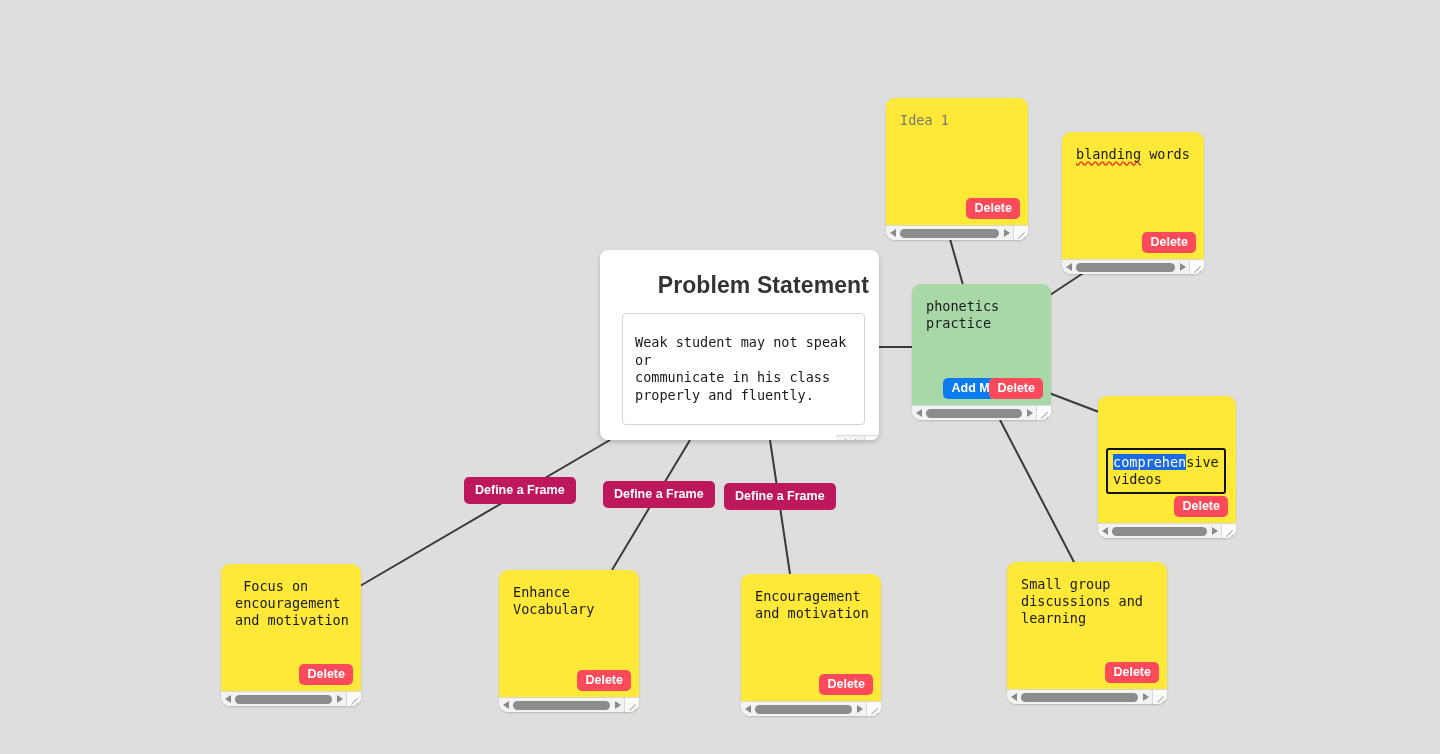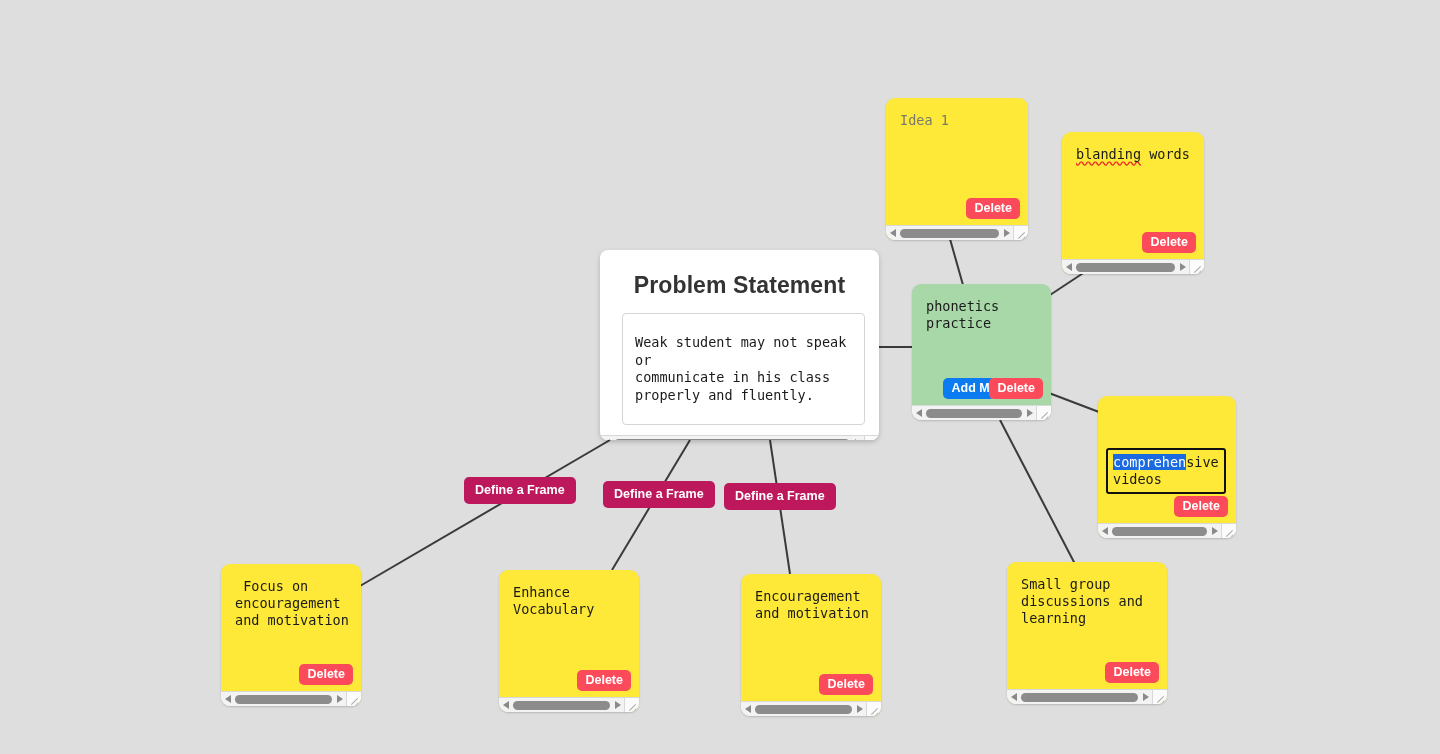--- a/index.html
+++ b/index.html
@@ -156,20 +156,21 @@
   
   #ps-card {
     position: absolute;
     z-index: 3;
     background: #ffffff;
     border-radius: 8px;
     box-shadow: 0 2px 5px rgba(0,0,0,0.20);
     display: flex;
     flex-direction: column;
     overflow: hidden;
+    align-items: flex-end;
   }
   #ps-title {
     text-align: center;
     font-size: 23px;
     font-weight: bold;
     color: #333333;
     padding: 22px 10px 14px 10px;
     letter-spacing: 0.1px;
   }
   #ps-textarea {

